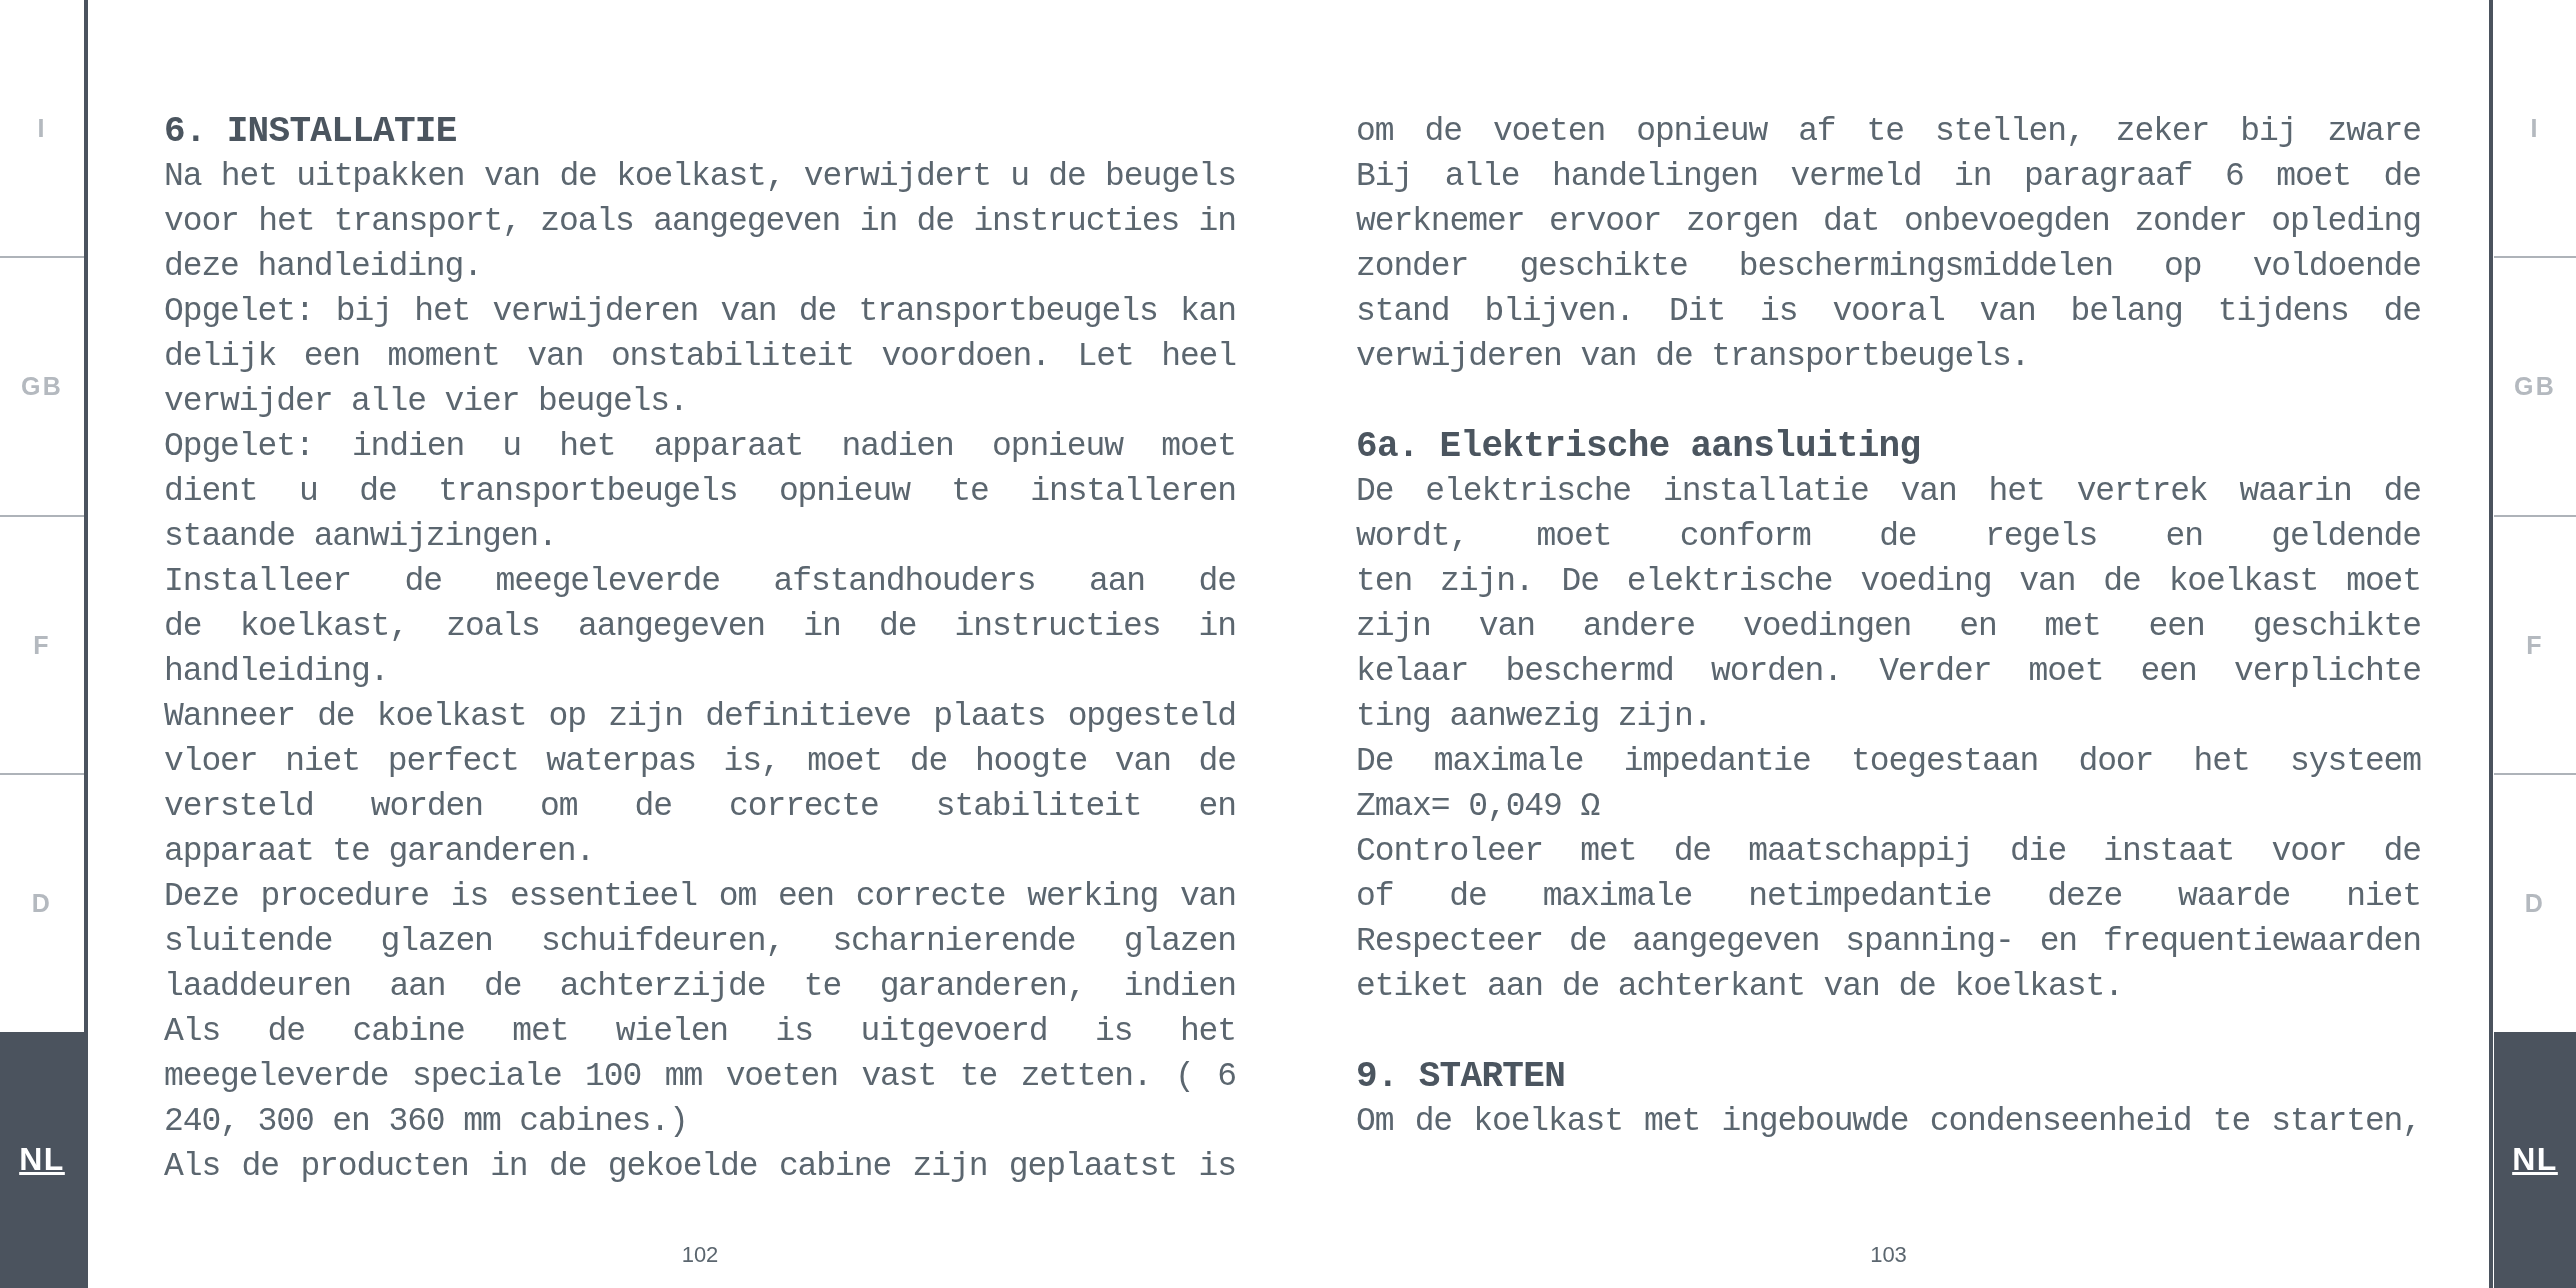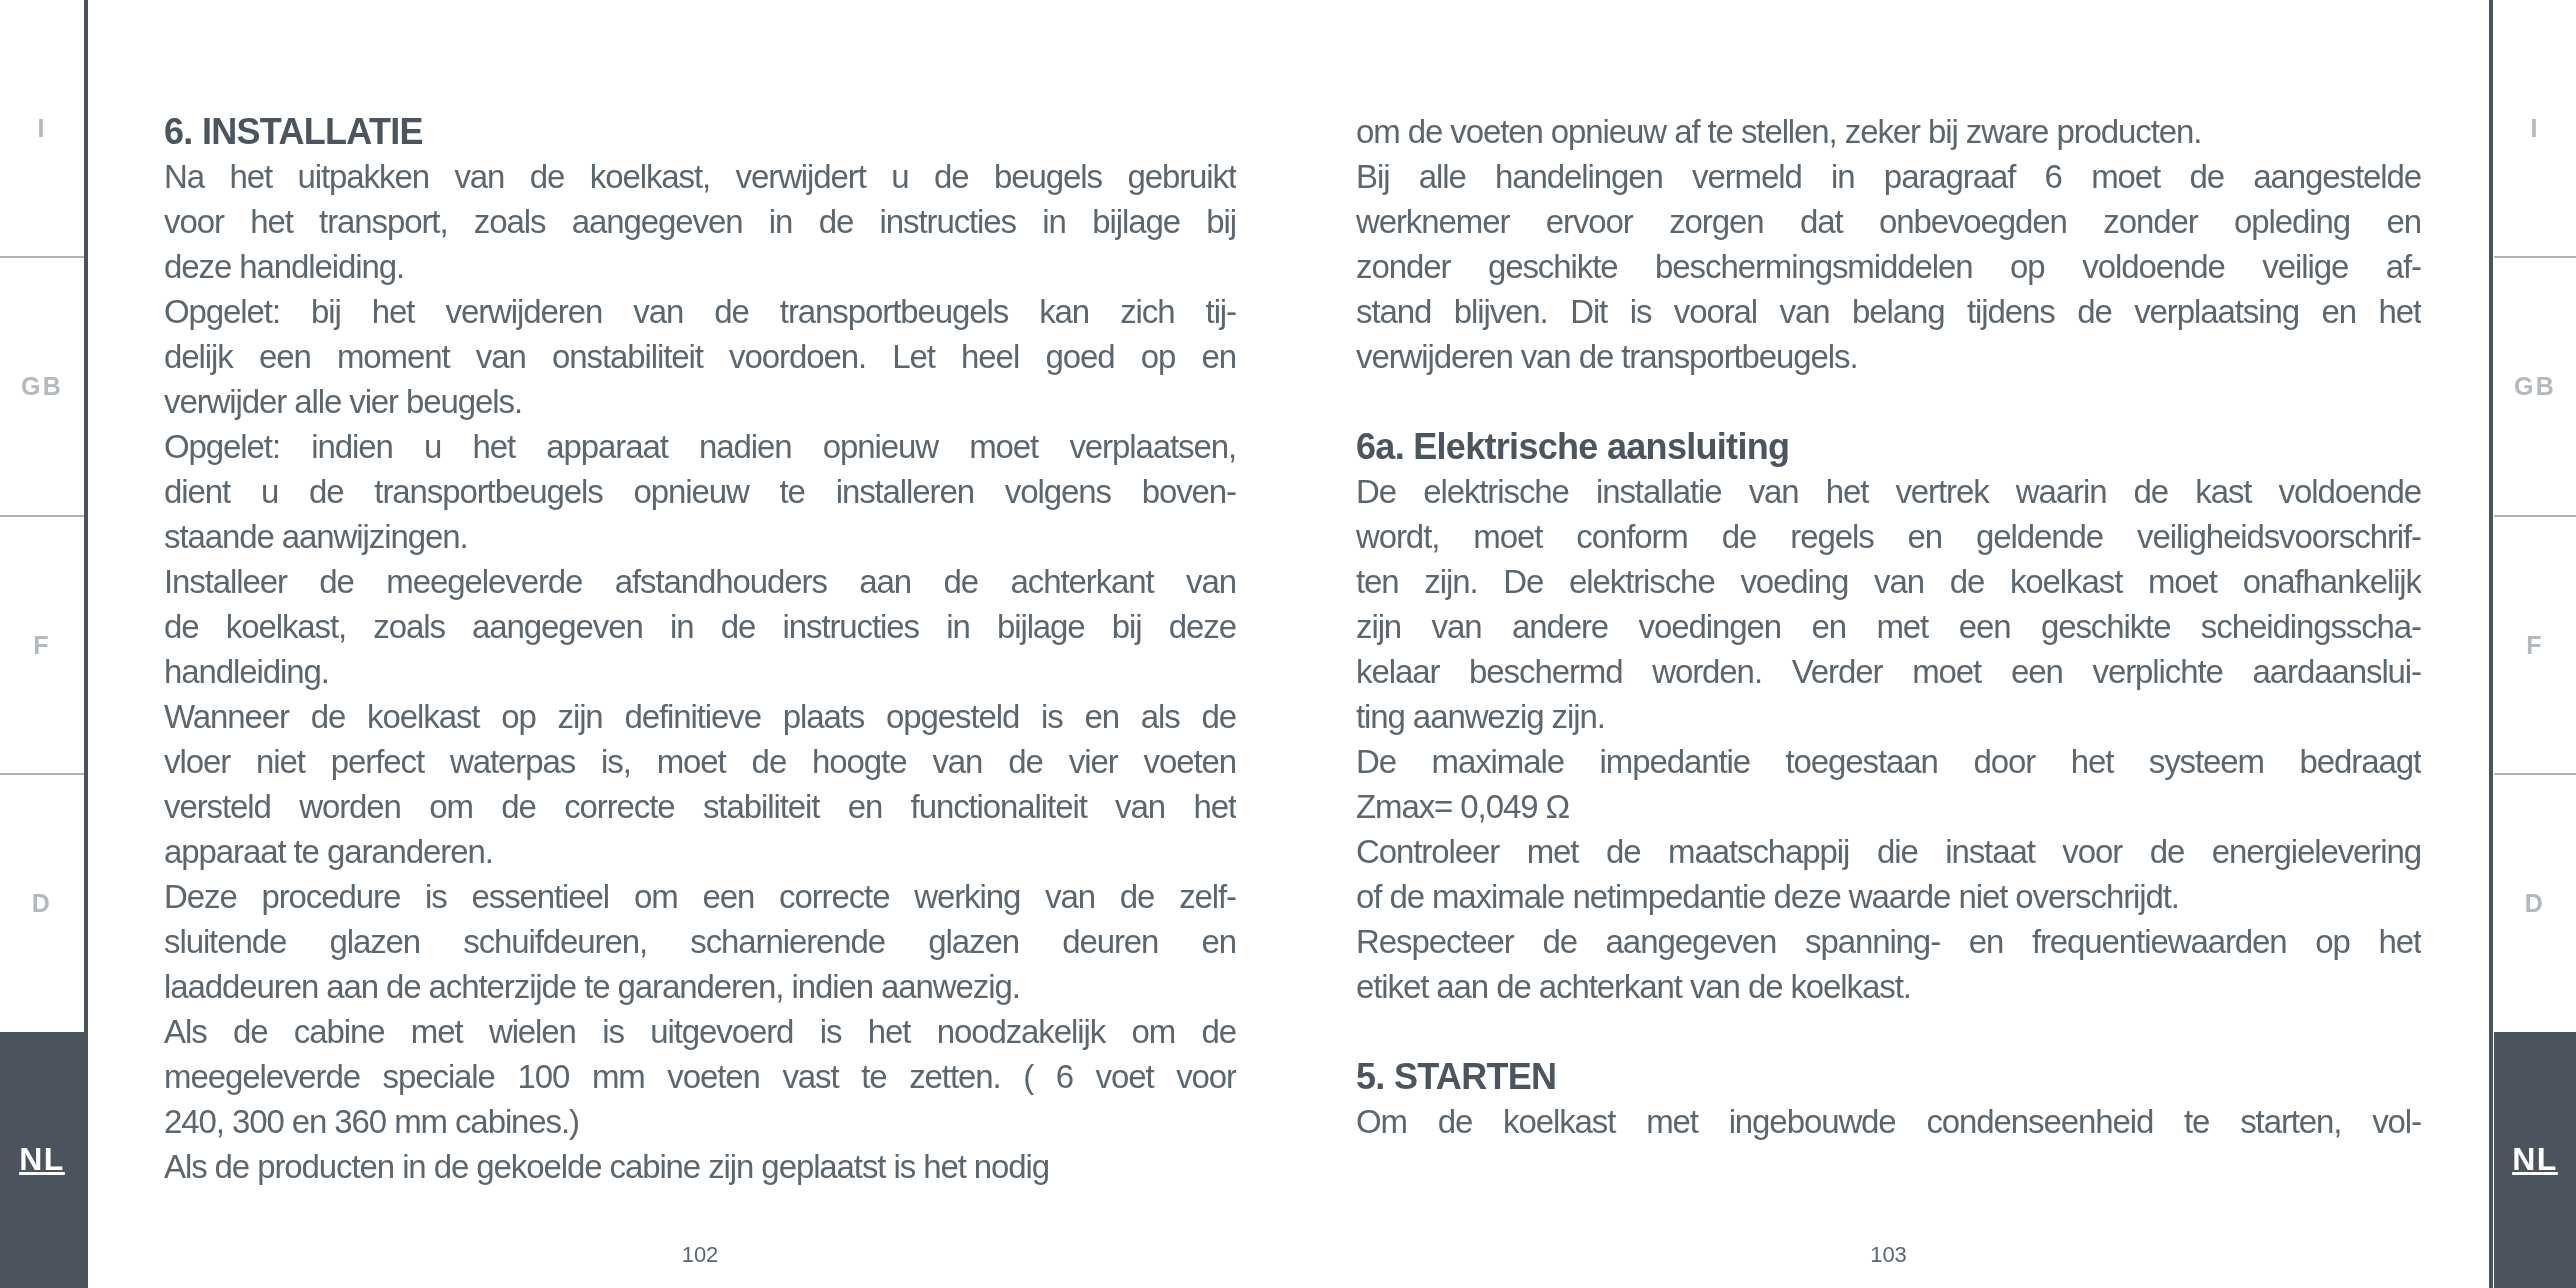--- a/index.html
+++ b/index.html
@@ -17,21 +17,21 @@
   
   .vrule{position:absolute;top:0;width:4.4px;height:100%;background:#4b535e;}
   #left-rule{left:84px;}
   #right-rule{left:2489px;}
 
   
   .column{position:absolute;top:109px;}
   #left-column{left:164px;width:1072px;}
   #right-column{left:1356px;width:1065px;}
   .line{height:45px;line-height:45px;font-size:33px;letter-spacing:-1.1px;color:#5b666f;
-        text-align:justify;text-align-last:justify;white-space:normal;overflow:hidden;}
+        text-align:justify;text-align-last:justify;white-space:normal;overflow:hidden;font-family:Liberation Mono, monospace;}
   .line.last{text-align-last:left;}
   .line.blank{text-align-last:left;}
   .line.heading{font-weight:700;font-size:36px;color:#4b555f;letter-spacing:-0.7px;text-align-last:left;}
 
   .pagenum{position:absolute;top:1242px;font-size:22px;color:#5b666f;text-align:center;letter-spacing:0;}
   #pn-left{left:164px;width:1072px;text-align:center;}
   #pn-right{left:1356px;width:1065px;text-align:center;}
 </style>
 </head>
 <body>
@@ -88,21 +88,21 @@
       <div class="line just">zijn van andere voedingen en met een geschikte scheidingsscha-</div>
       <div class="line just">kelaar beschermd worden. Verder moet een verplichte aardaanslui-</div>
       <div class="line last">ting aanwezig zijn.</div>
       <div class="line just">De maximale impedantie toegestaan door het systeem bedraagt</div>
       <div class="line last">Zmax= 0,049 Ω</div>
       <div class="line just">Controleer met de maatschappij die instaat voor de energielevering</div>
       <div class="line last">of de maximale netimpedantie deze waarde niet overschrijdt.</div>
       <div class="line just">Respecteer de aangegeven spanning- en frequentiewaarden op het</div>
       <div class="line last">etiket aan de achterkant van de koelkast.</div>
       <div class="line blank"></div>
-      <div class="line heading">5. STARTEN</div>
+      <div class="line heading">9. STARTEN</div>
       <div class="line just">Om de koelkast met ingebouwde condenseenheid te starten, vol-</div>
     </main>
 
   <div class="pagenum" id="pn-left">102</div>
   <div class="pagenum" id="pn-right">103</div>
 
   <div class="vrule" id="right-rule"></div>
   <aside class="tabs" id="right-tabs">
       <div class="tab">I</div>
       <div class="tab">GB</div>

